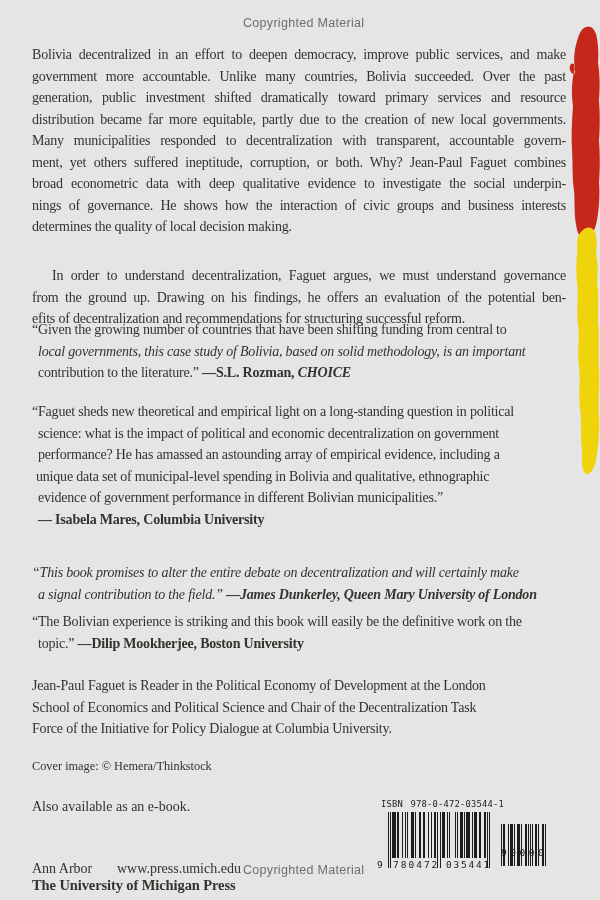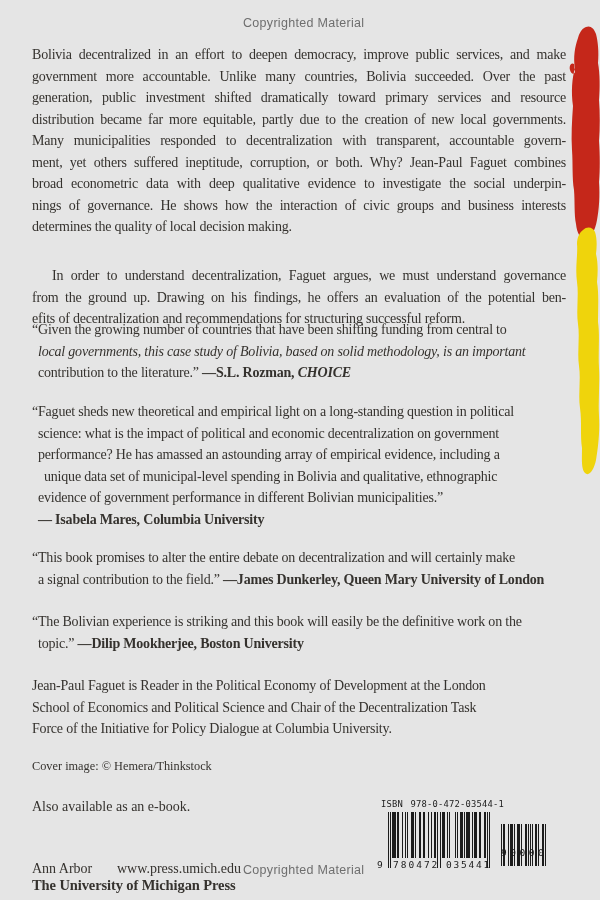--- a/index.html
+++ b/index.html
@@ -49,26 +49,26 @@
   <div class="tblock" style="top:319px;">
       <div class="ln"><span>“Given the growing number of countries that have been shifting funding from central to</span></div>
       <div class="ln" style="margin-left: 6px; font-style: italic;"><span>local governments, this case study of Bolivia, based on solid methodology, is an important</span></div>
       <div class="ln" style="margin-left: 6px;"><span>contribution to the literature.” </span><span class="b">—S.L. Rozman, </span><span class="bi">CHOICE</span></div>
     </div>
 
   <div class="tblock" style="top:401px;">
       <div class="ln"><span>“Faguet sheds new theoretical and empirical light on a long-standing question in political</span></div>
       <div class="ln" style="margin-left: 6px;"><span>science: what is the impact of political and economic decentralization on government</span></div>
       <div class="ln" style="margin-left: 6px;"><span>performance? He has amassed an astounding array of empirical evidence, including a</span></div>
-      <div class="ln" style="margin-left: 12px;"><span>unique data set of municipal-level spending in Bolivia and qualitative, ethnographic</span></div>
+      <div class="ln" style="margin-left: 4px;"><span>unique data set of municipal-level spending in Bolivia and qualitative, ethnographic</span></div>
       <div class="ln" style="margin-left: 6px;"><span>evidence of government performance in different Bolivian municipalities.”</span></div>
       <div class="ln" style="margin-left: 6px;"><span class="b">— Isabela Mares, Columbia University</span></div>
     </div>
 
-  <div class="tblock" style="top:547px;">
+  <div class="tblock" style="top:562px;font-style:italic;">
       <div class="ln"><span>“This book promises to alter the entire debate on decentralization and will certainly make</span></div>
       <div class="ln" style="margin-left: 6px;"><span>a signal contribution to the field.” </span><span class="b">—James Dunkerley, Queen Mary University of London</span></div>
     </div>
 
   <div class="tblock" style="top:611px;">
       <div class="ln"><span>“The Bolivian experience is striking and this book will easily be the definitive work on the</span></div>
       <div class="ln" style="margin-left: 6px;"><span>topic.” </span><span class="b">—Dilip Mookherjee, Boston University</span></div>
     </div>
 
   <div class="tblock" style="top:675px;">

